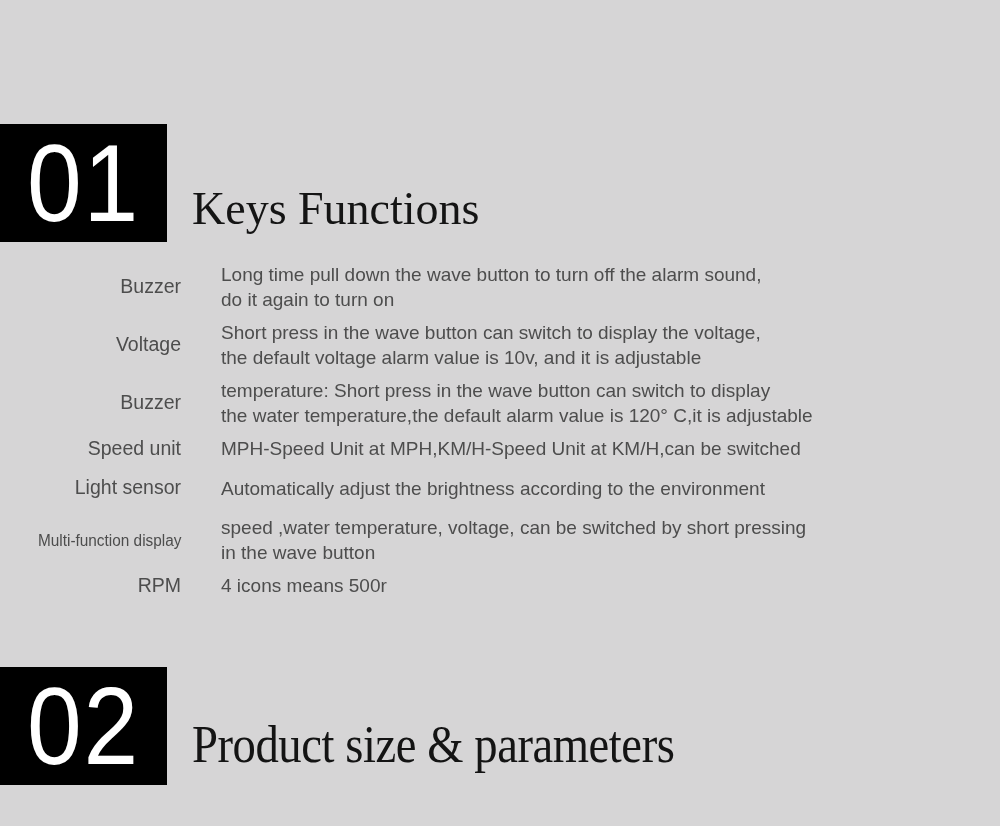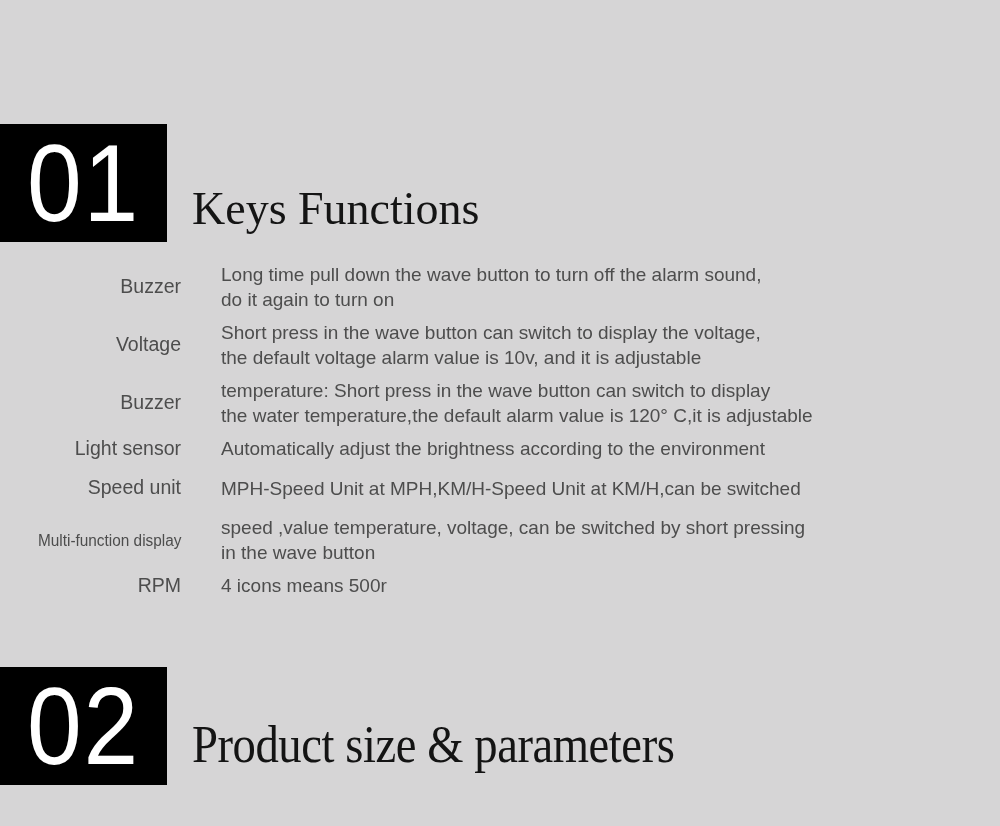--- a/index.html
+++ b/index.html
@@ -144,32 +144,32 @@
 the default voltage alarm value is 10v, and it is adjustable</div>
   </div>
 
   <div class="spec-row two-line">
     <div class="spec-label">Buzzer</div>
     <div class="spec-desc">temperature: Short press in the wave button can switch to display
 the water temperature,the default alarm value is 120°  C,it is adjustable</div>
   </div>
 
   <div class="spec-row one-line">
+    <div class="spec-label">Speed unit</div>
+    <div class="spec-desc">MPH-Speed Unit at MPH,KM/H-Speed Unit at KM/H,can be switched</div>
+  </div>
+
+  <div class="spec-row one-line">
     <div class="spec-label">Light sensor</div>
     <div class="spec-desc">Automatically adjust the brightness according to the environment</div>
   </div>
 
-  <div class="spec-row one-line">
-    <div class="spec-label">Speed unit</div>
-    <div class="spec-desc">MPH-Speed Unit at MPH,KM/H-Speed Unit at KM/H,can be switched</div>
-  </div>
-
   <div class="spec-row two-line">
     <div class="spec-label small"><span>Multi-function display</span></div>
-    <div class="spec-desc">speed ,value temperature, voltage, can be switched by short pressing
+    <div class="spec-desc">speed ,water temperature, voltage, can be switched by short pressing
 in the wave button</div>
   </div>
 
   <div class="spec-row one-line">
     <div class="spec-label">RPM</div>
     <div class="spec-desc">4 icons means 500r</div>
   </div>
 
 </div>
 

